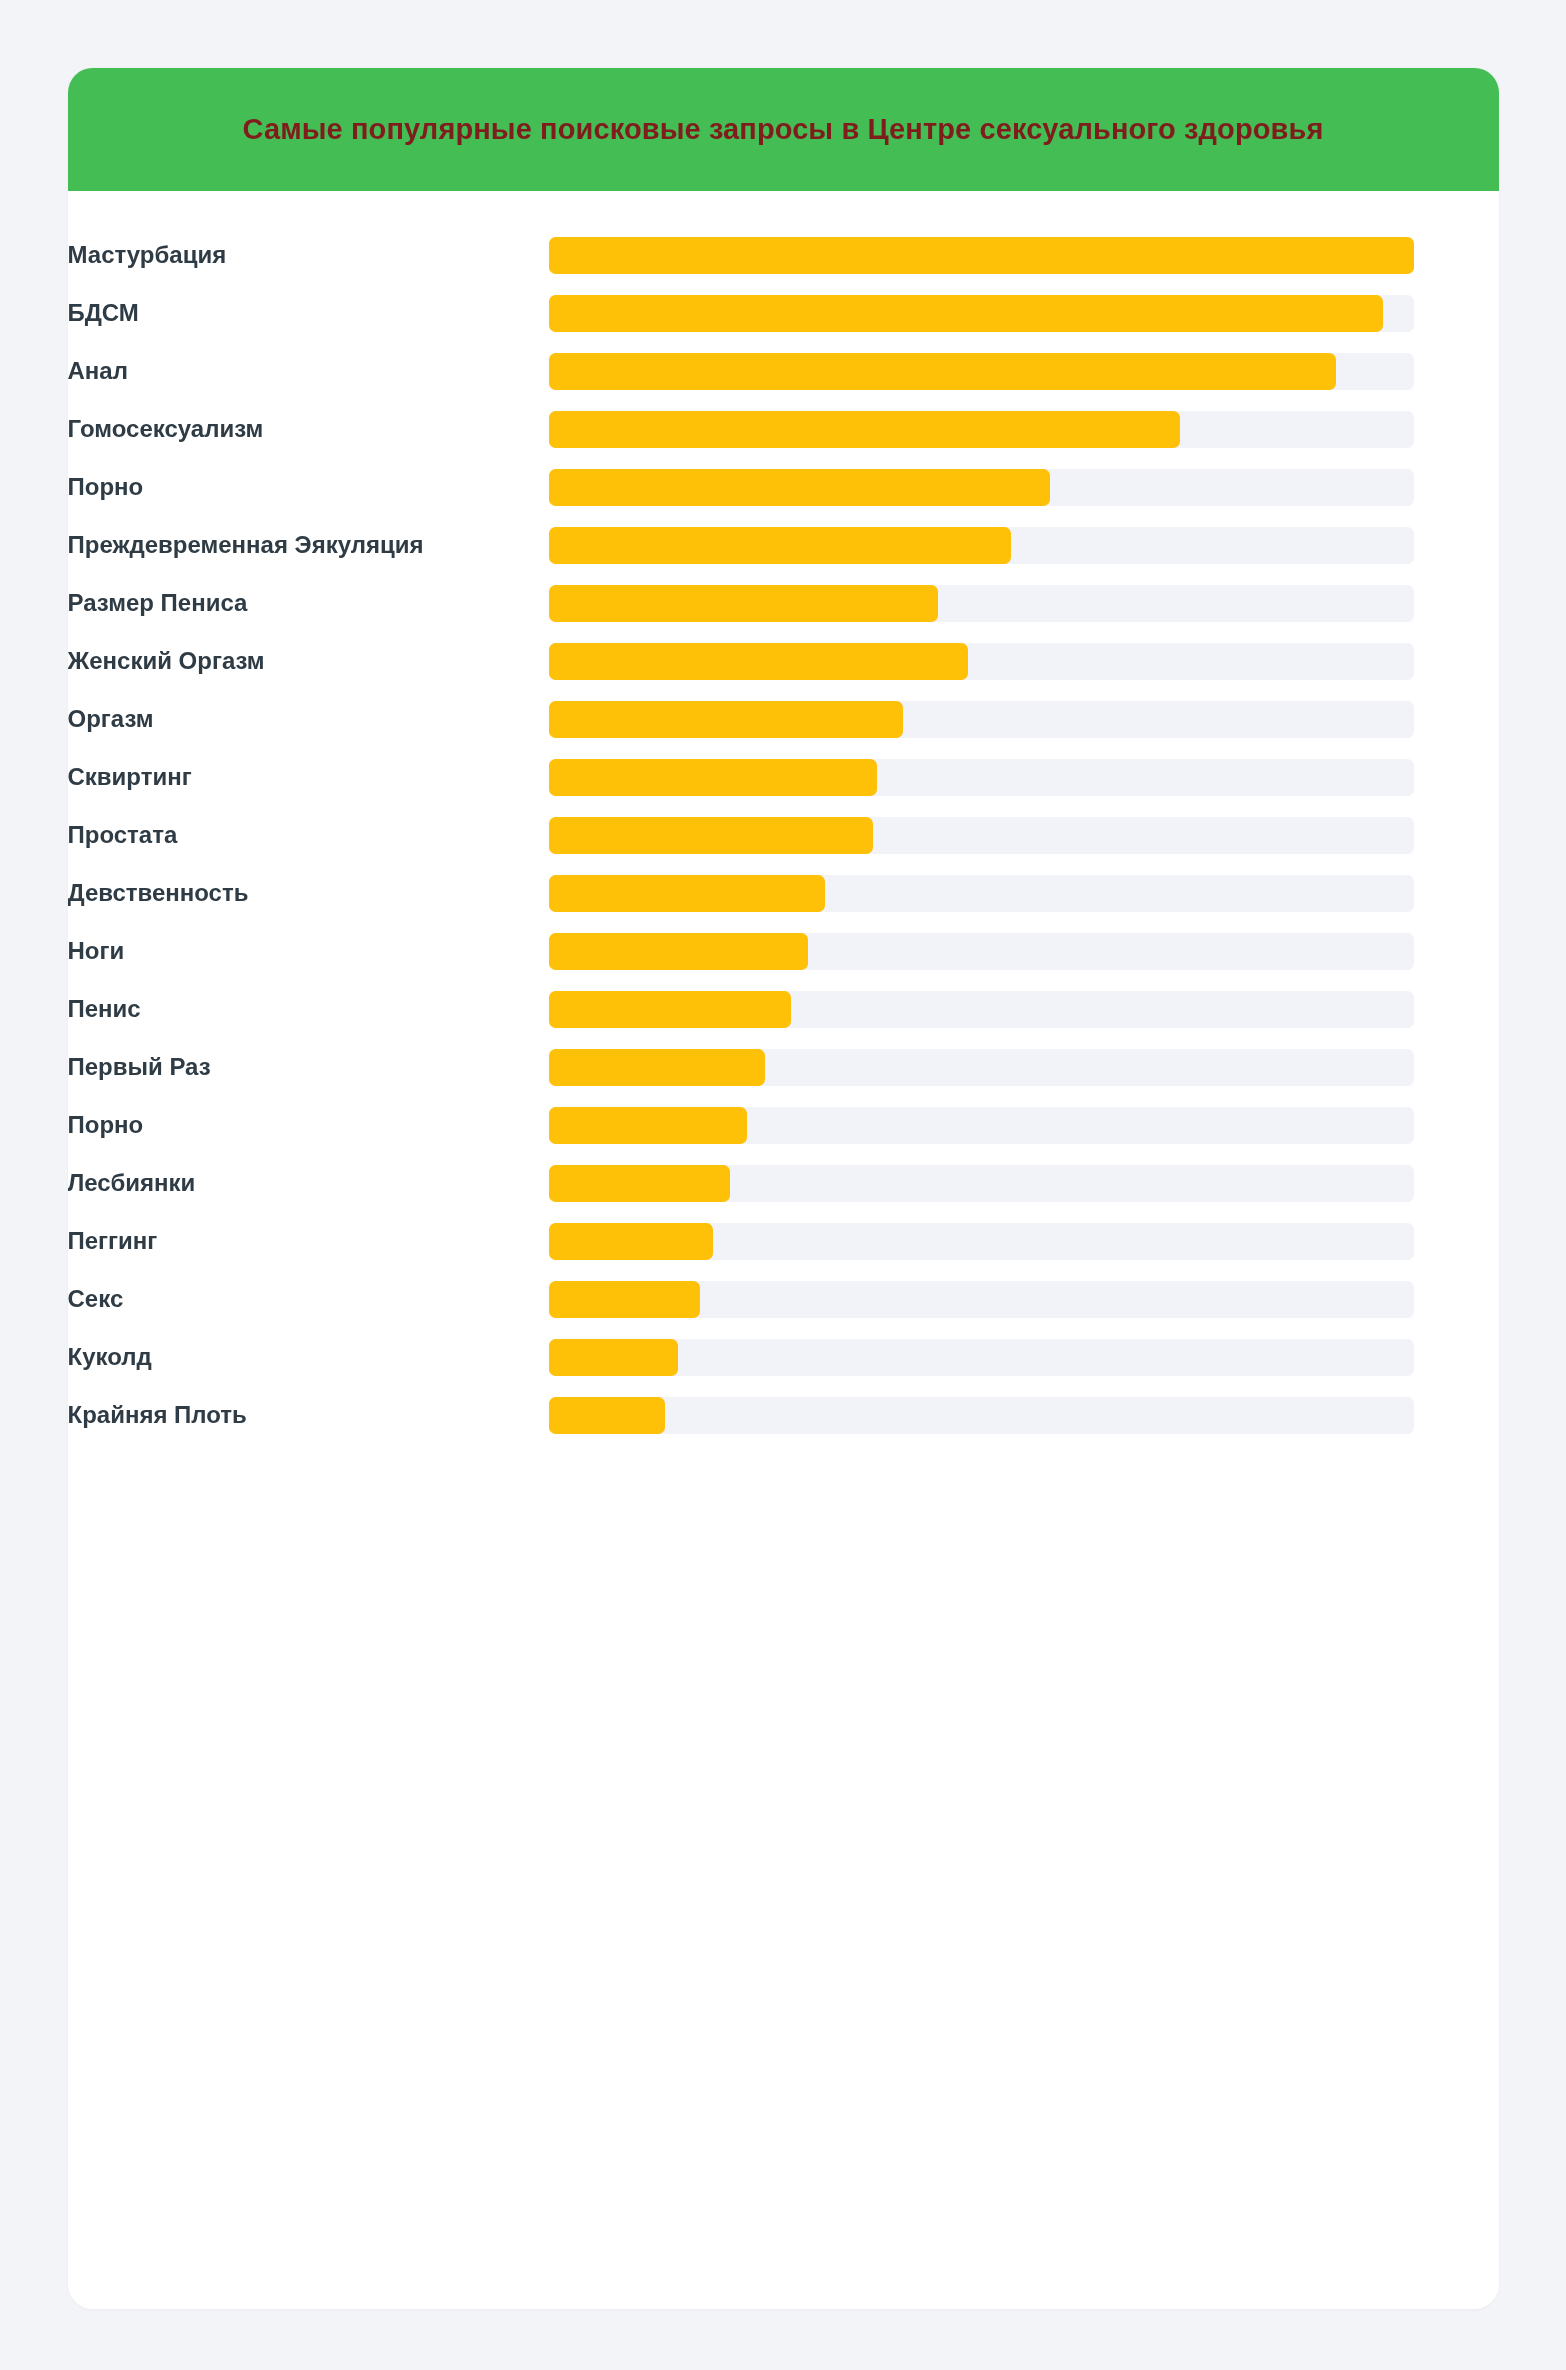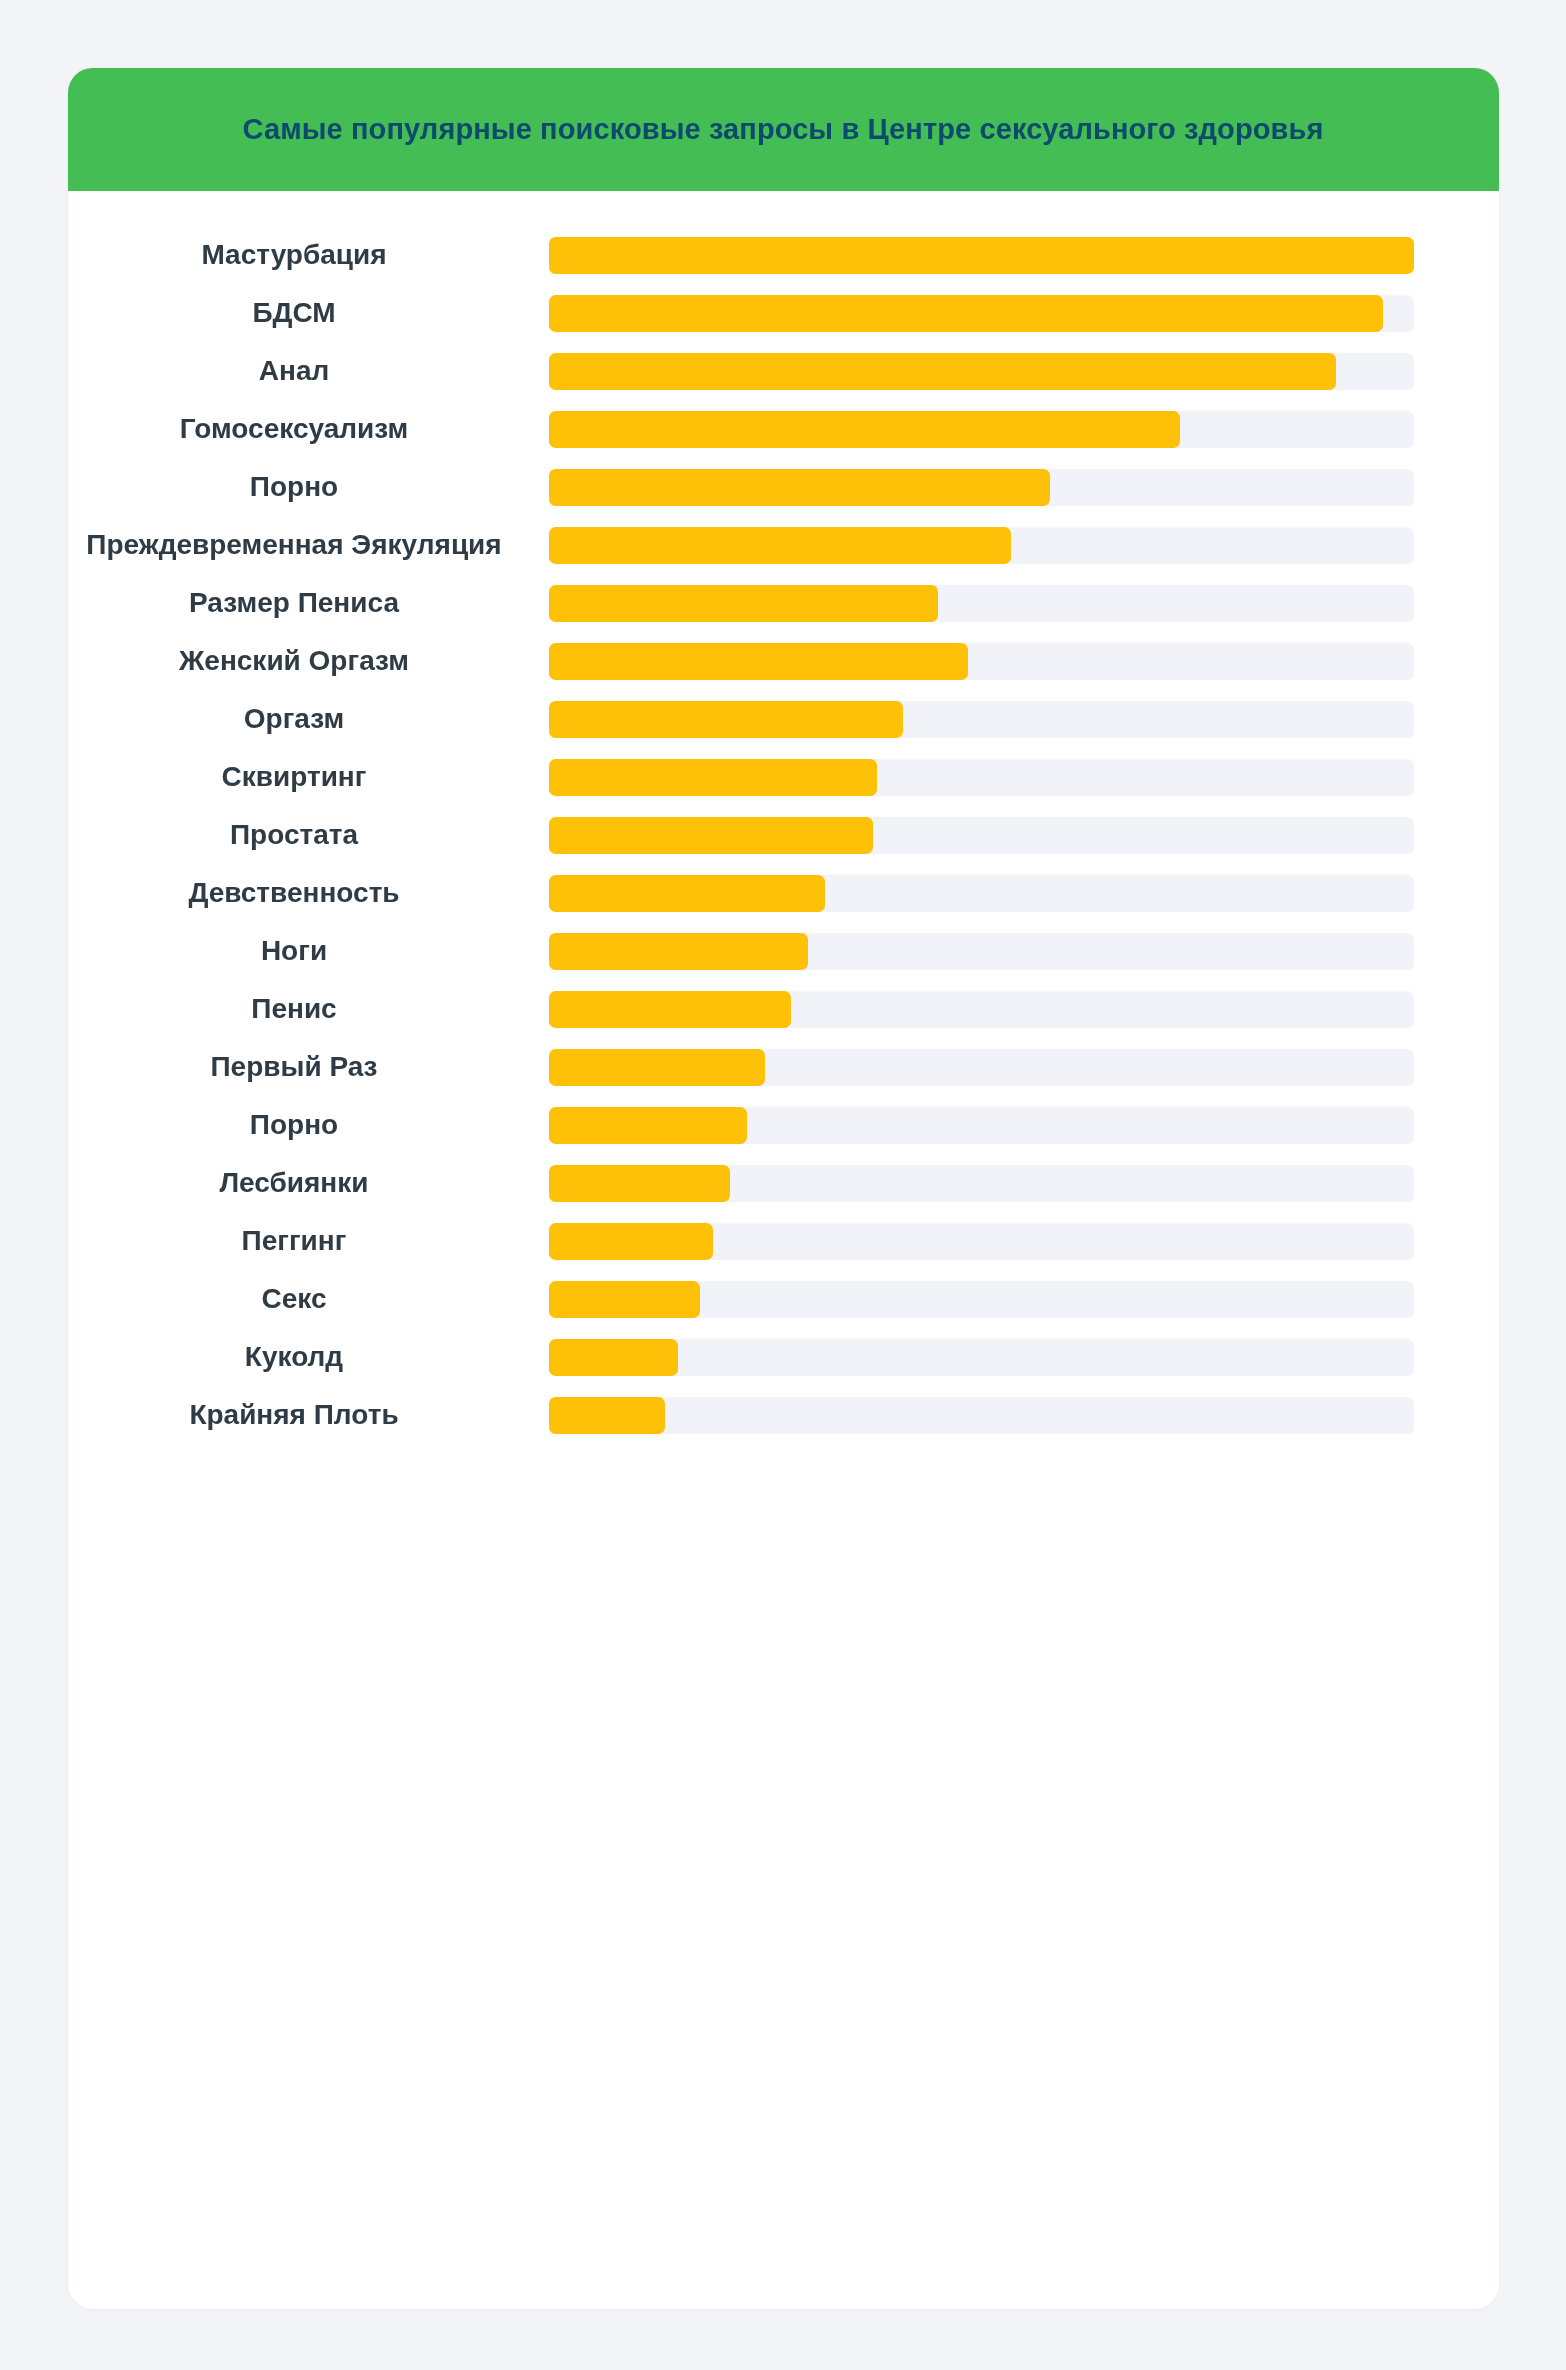--- a/index.html
+++ b/index.html
@@ -30,21 +30,21 @@
   }
   .card-header {
     background: #44bd55;
     height: 123px;
     display: flex;
     align-items: center;
     justify-content: center;
     padding: 0 38px;
   }
   .card-title {
-    color: #0c4a6e;
+    color: #7f1d1d;
     font-size: 29px;
     font-weight: bold;
     letter-spacing: 0.1px;
     text-align: center;
     line-height: 1.2;
   }
   .chart-body {
     flex: 1;
     padding: 35px 85px 32px 0;
     display: flex;
@@ -52,23 +52,23 @@
     justify-content: flex-start;
   }
   .bar-row {
     display: flex;
     align-items: center;
     height: 58px;
   }
   .bar-label {
     width: 481px;
     flex: 0 0 481px;
-    text-align: center;
+    text-align: left;
     padding-right: 28px;
-    font-size: 28px;
+    font-size: 24px;
     font-weight: bold;
     color: #2f3c45;
     white-space: nowrap;
     overflow: hidden;
   }
   .bar-track {
     position: relative;
     flex: 1;
     height: 37px;
     background: #f2f3f8;

